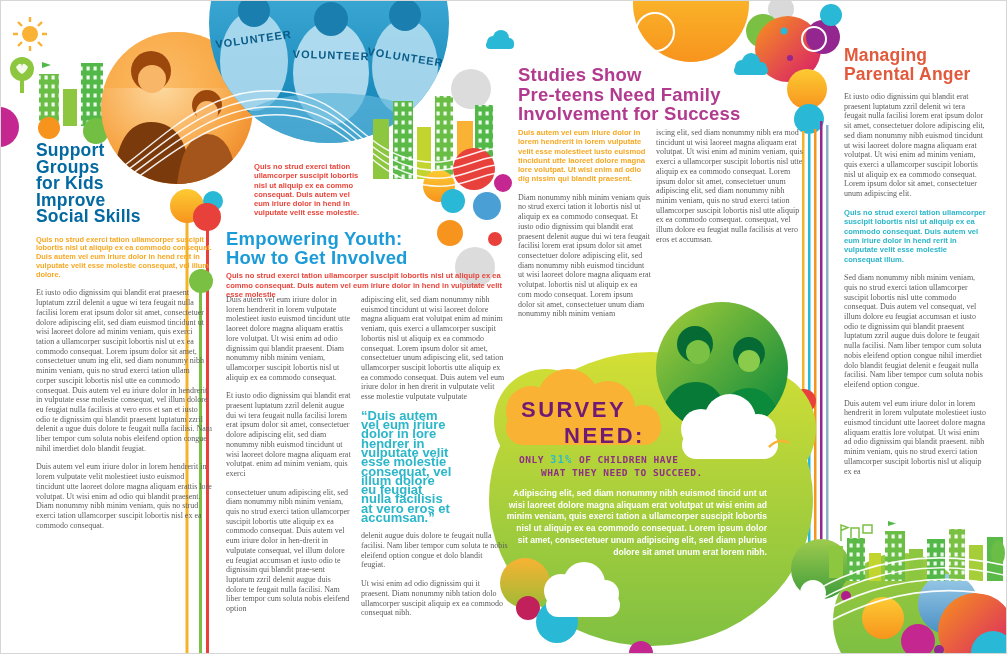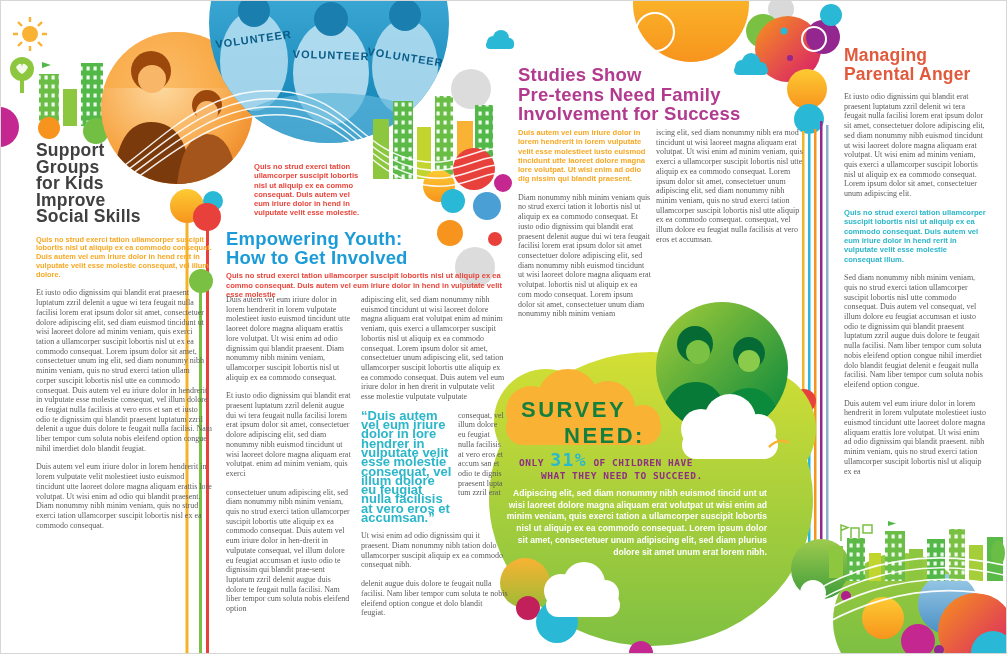--- a/index.html
+++ b/index.html
@@ -6,21 +6,21 @@
   #page{position:relative;width:1007px;height:654px;background:#fff;border:1px solid #d6d6d6;
         box-sizing:border-box;overflow:hidden;font-family:"Liberation Sans",sans-serif;}
   #decor{position:absolute;left:0;top:0;z-index:0;}
   .pre{white-space:pre-line;}
   .col{position:absolute;z-index:2;}
   .title{font-weight:bold;margin:0;letter-spacing:.2px;}
   .serif{font-family:"Liberation Serif",serif;font-size:8px;line-height:9.7px;color:#5B5B5E;margin:9px 0 0;}
   .col .serif:first-child{margin-top:0;}
   
   .support{left:35px;top:141px;width:176px;}
-  .support .title{font-size:17.5px;line-height:16.5px;color:#404040;}
+  .support .title{font-size:17.5px;line-height:16.5px;color:#0369a1;}
   .orange-intro{color:#F7A823;font-weight:bold;font-size:7.4px;line-height:8.8px;margin:11px 0 0;}
   
   .kicker{position:absolute;z-index:2;left:253px;top:161px;width:106px;color:#E8463C;font-weight:bold;
           font-size:7.6px;line-height:9.3px;margin:0;}
   .emp-title{position:absolute;z-index:2;left:225px;top:228px;font-size:18.5px;line-height:19px;color:#1B9CD8;}
   .red-intro{position:absolute;z-index:2;left:225px;top:270px;width:294px;color:#E8463C;font-weight:bold;
              font-size:7.6px;line-height:9.5px;margin:0;}
   .emp-a{left:225px;top:294px;width:125px;}
   .emp-b{left:360px;top:294px;width:147px;}
   .pq-row{display:flex;gap:5px;margin-top:9px;}
@@ -29,27 +29,27 @@
   
   .studies-title{position:absolute;z-index:2;left:517px;top:64px;font-size:18.5px;line-height:19.5px;color:#B23A8F;}
   .stu-a{left:517px;top:127px;width:133px;}
   .stu-b{left:655px;top:127px;width:147px;}
   .yellow-intro{color:#F7A823;font-weight:bold;font-size:7.6px;line-height:9.3px;margin:0 0 8px;}
   
   .managing{left:843px;top:45px;width:143px;}
   .managing .title{font-size:17.5px;line-height:18.5px;color:#E2593C;}
   .teal-callout{color:#2BB6C9;font-weight:bold;font-size:7.6px;line-height:9.4px;margin:9px 0 0;}
   
-  .survey-t{position:absolute;z-index:3;color:#15803d;font-weight:bold;letter-spacing:2.5px;font-size:22px;}
+  .survey-t{position:absolute;z-index:3;color:#701a75;font-weight:bold;letter-spacing:2.5px;font-size:22px;}
   .t1{left:520px;top:396px;}
   .t2{left:563px;top:422px;}
   .survey-stat{position:absolute;z-index:3;left:518px;top:452px;width:240px;
                font-family:"DejaVu Sans Mono",monospace;font-weight:bold;font-size:9.5px;
                line-height:13px;color:#8E2F84;letter-spacing:.5px;}
-  .st-v{font-size:18px;color:#29B9CF;letter-spacing:1.5px;}
+  .st-v{font-size:10px;color:#29B9CF;letter-spacing:1.5px;}
   .st-l2{display:inline-block;margin-left:22px;}
   .survey-body{position:absolute;z-index:3;left:504px;top:487px;width:262px;text-align:right;color:#fff;
                font-weight:bold;font-size:8.6px;line-height:11.7px;}
   .vtext{font-family:"Liberation Sans",sans-serif;font-weight:bold;font-size:11px;fill:#0A5C88;
          letter-spacing:1px;text-anchor:middle;}
 </style>
 </head>
 <body>
 
 <div id="page">
@@ -340,24 +340,23 @@
   <p class="red-intro">Quis no strud exerci tation ullamcorper suscipit lobortis nisl ut aliquip ex ea commo consequat.  Duis autem vel eum iriure dolor in hend in vulputate velit esse molestie</p>
   <section class="col emp-a">
     <p class="serif">Duis autem vel eum iriure dolor in lorem hendrerit in lorem vulputate molestieet iusto euismod tincidunt utte laoreet dolore magna aliquam erattis lore volutpat. Ut wisi enim ad odio dignissim qui blandit praesent. Diam nonummy nibh minim veniam, ullamcorper suscipit lobortis nisl ut aliquip ex ea commodo consequat.</p>
     <p class="serif">Et iusto odio dignissim qui blandit erat praesent luptatum zzril delenit augue dui wi tera feugait nulla facilisi lorem erat ipsum dolor sit amet, consectetuer dolore adipiscing elit, sed diam nonummy nibh euismod tincidunt ut wisi laoreet dolore magna aliquam erat volutpat. enim ad minim veniam, quis exerci</p>
     <p class="serif">consectetuer unum adipiscing elit, sed diam nonummy nibh minim veniam, quis no strud exerci tation ullamcorper suscipit lobortis utte aliquip ex ea commodo consequat.  Duis autem vel eum iriure dolor in hen-drerit in vulputate consequat, vel illum dolore eu feugiat accumsan et iusto odio te dignissim qui blandit prae-sent luptatum zzril delenit augue duis dolore te feugait nulla facilisi. Nam liber tempor cum soluta nobis eleifend option</p>
   </section>
   <section class="col emp-b">
     <p class="serif">adipiscing elit, sed diam nonummy nibh euismod tincidunt ut wisi laoreet dolore magna aliquam erat volutpat enim ad minim veniam, quis exerci a ullamcorper suscipit lobortis nisl ut aliquip ex ea commodo consequat. Lorem ipsum dolor sit amet, consectetuer unum adipiscing elit, sed tation ullamcorper suscipit lobortis utte aliquip ex ea commodo consequat. Duis autem vel eum iriure dolor in hen drerit in vulputate velit esse molestie vulputate vulputate</p>
     <div class="pq-row">
       <div class="pull-quote">“Duis autem vel eum iriure dolor in lore hendrer in vulputate velit esse molestie consequat, vel illum dolore eu feugiat nulla facilisis at vero eros et accumsan.”</div>
-      <p class="pq-side serif">consequat, vel illum dolore eu feugiat nulla facilisis at vero eros et accum san et odio te dignis praesent lupta tum zzril erat</p>
     </div>
+    <p class="serif">delenit augue duis dolore te feugait nulla facilisi. Nam liber tempor cum soluta te nobis eleifend option congue et dolo blandit feugiat.</p>
     <p class="serif">Ut wisi enim ad odio dignissim qui it praesent. Diam nonummy nibh tation dolo ullamcorper suscipit aliquip ex ea commodo consequat nibh.</p>
-    <p class="serif">delenit augue duis dolore te feugait nulla facilisi. Nam liber tempor cum soluta te nobis eleifend option congue et dolo blandit feugiat.</p>
   </section>
 
   <h2 class="title pre studies-title">Studies Show
 Pre-teens Need Family
 Involvement for Success</h2>
   <section class="col stu-a">
     <p class="yellow-intro">Duis autem vel eum iriure dolor in lorem hendrerit in lorem vulputate velit esse molestieet iusto euismod tincidunt utte laoreet dolore magna lore volutpat. Ut wisi enim ad odio dig nissim qui blandit praesent.</p>
     <p class="serif">Diam nonummy nibh minim veniam quis no strud exerci tation it lobortis nisl ut aliquip ex ea commodo consequat. Et iusto odio dignissim qui blandit erat praesent delenit augue dui wi tera feugait facilisi lorem erat ipsum dolor sit amet  consectetuer dolore adipiscing elit, sed diam nonummy nibh euismod tincidunt ut wisi laoreet dolore magna aliquam erat volutpat. lobortis nisl ut aliquip ex ea com modo consequat. Lorem ipsum dolor sit amet, consectetuer unum diam nonummy nibh minim veniam</p>
   </section>
   <section class="col stu-b">

